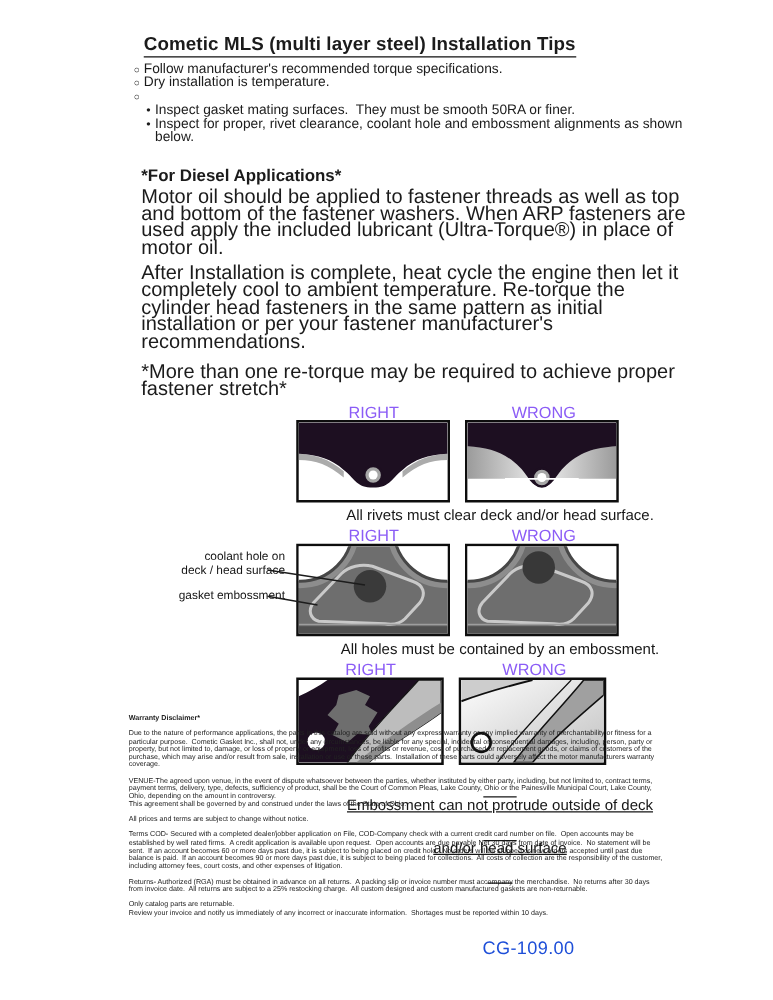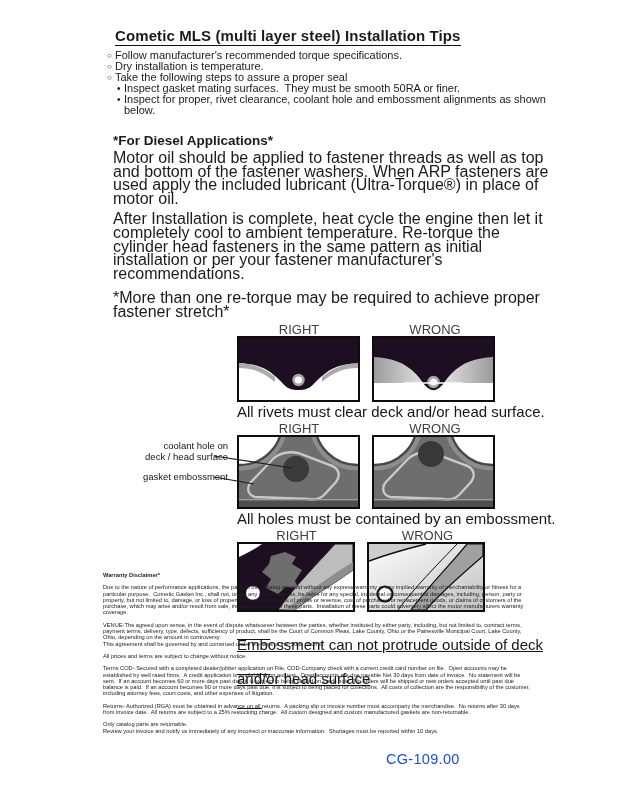--- a/index.html
+++ b/index.html
@@ -16,26 +16,26 @@
   .b-row{display:flex;align-items:flex-start;}
   .b-row.sub{margin-left:10px;}
   .b-marker{width:8px;flex:0 0 8px;font-size:8px;line-height:11px;text-align:left;}
   .b-row.sub .b-marker{width:7px;flex:0 0 7px;font-size:10px;}
   .b-text{white-space:pre-wrap;}
   h2.diesel{font-size:13.5px;font-weight:bold;margin:17px 0 3px 0;white-space:pre-wrap;}
   p.body-p{font-size:16px;line-height:13.6px;width:444px;margin:0 0 7px 0;white-space:pre-wrap;}
   p.note{margin-top:11px;margin-bottom:0;}
   
   .figure{margin-top:5px;}
-  .fig-labels{display:flex;gap:12px;margin-left:124px;height:12px;line-height:12px;font-size:13px;color:#404040;}
+  .fig-labels{display:flex;gap:12px;margin-left:124px;height:12px;line-height:12px;font-size:13px;color:#8b5cf6;}
   .fig-labels span{width:124px;text-align:center;display:inline-block;}
   .fig3 .fig-labels span{width:119px;}
   .fig-boxes{display:flex;gap:12px;margin-left:124px;}
   .fig-box{border:2.5px solid #0d0d0d;line-height:0;background:#fff;}
-  .fig-caption{font-size:15px;line-height:12px;color:#161616;margin:4px 0 5px 124px;white-space:pre-wrap;}
+  .fig-caption{font-size:12px;line-height:12px;color:#161616;margin:4px 0 5px 124px;white-space:pre-wrap;text-align:center;}
   .fig3 .fig-caption{line-height:11.5px;margin-bottom:0;text-decoration:underline;}
   .fig2{position:relative;margin-top:4px;}
   .fig2 .annotations{
     position:absolute;left:16px;top:17px;width:99px;text-align:right;
     font-size:9.5px;line-height:11px;color:#141414;
   }
   .fig2 .ann2{margin-top:9px;}
   .fig2 .leader-overlay{position:absolute;left:0;top:0;pointer-events:none;}
   
   .legal{
@@ -62,21 +62,20 @@
       <div class="b-row">
         <span class="b-marker">○</span>
         <span class="b-text">Follow manufacturer's recommended torque specifications.</span>
       </div>
       <div class="b-row">
         <span class="b-marker">○</span>
         <span class="b-text">Dry installation is temperature.</span>
       </div>
       <div class="b-row">
         <span class="b-marker">○</span>
-        <span class="b-text">Take the following steps to assure a proper seal</span>
       </div>
       <div class="b-row sub">
         <span class="b-marker">•</span>
         <span class="b-text">Inspect gasket mating surfaces.  They must be smooth 50RA or finer.</span>
       </div>
       <div class="b-row sub">
         <span class="b-marker">•</span>
         <span class="b-text">Inspect for proper, rivet clearance, coolant hole and embossment alignments as shown below.</span>
       </div>
     </div>

